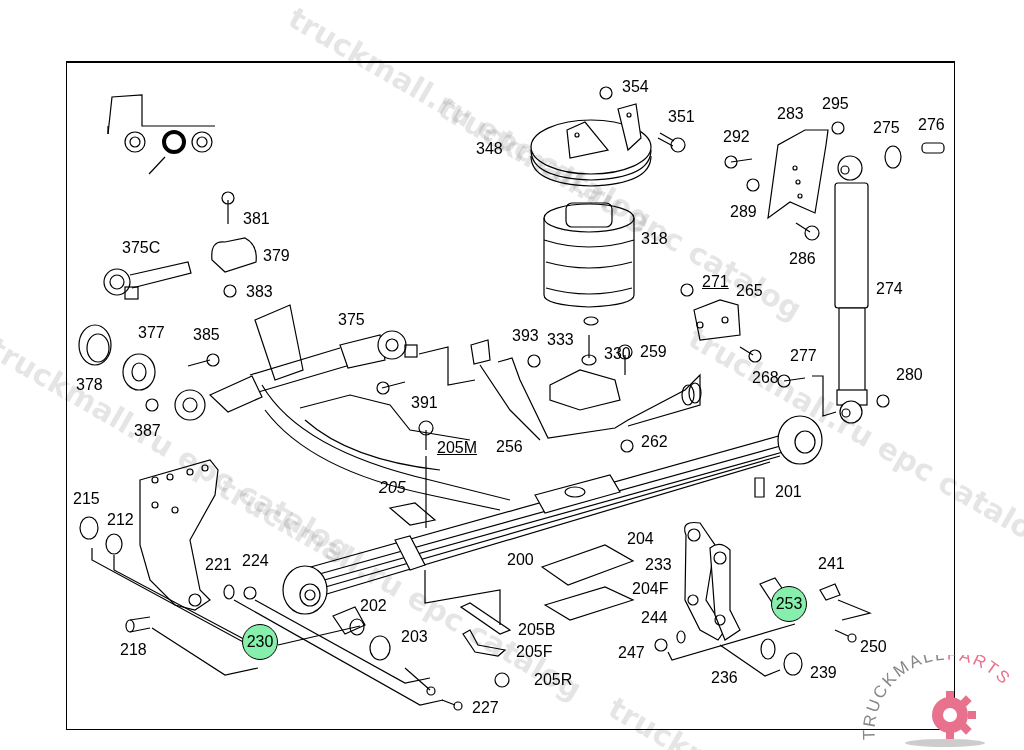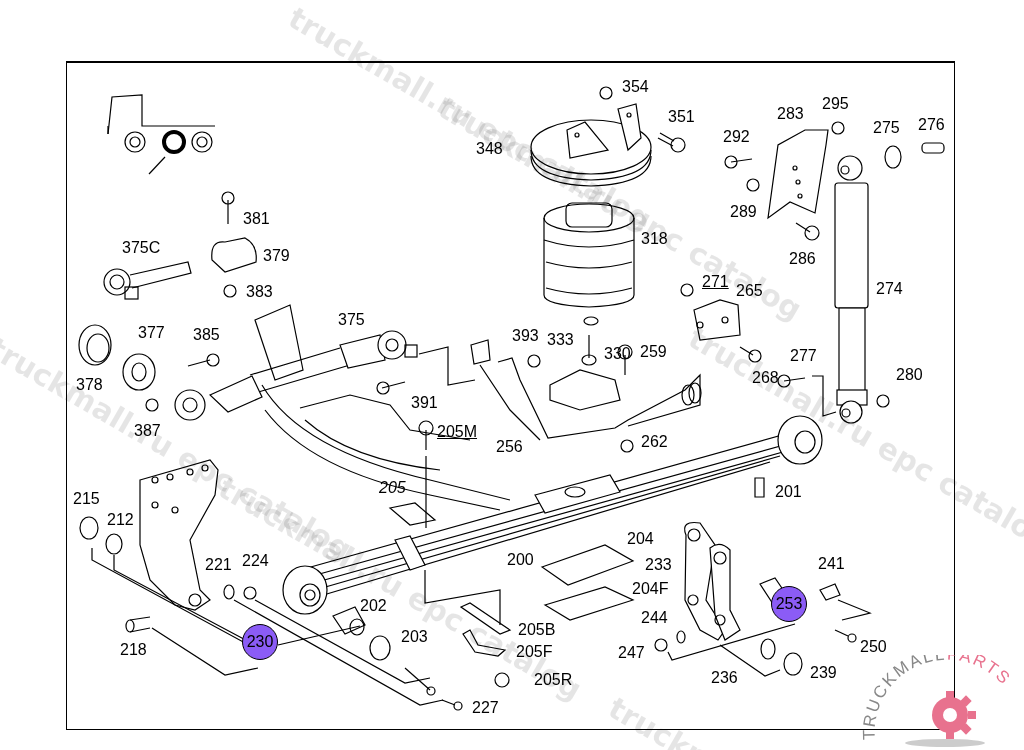--- a/index.html
+++ b/index.html
@@ -4,21 +4,21 @@
 <style>
   html, body { margin:0; padding:0; background:#ffffff; }
   body { width:1024px; height:750px; position:relative; overflow:hidden;
          font-family:"Liberation Sans", sans-serif; }
   #diagram-frame { position:absolute; left:66px; top:61px; width:889px; height:669px;
                    border:1px solid #000; border-top:2px solid #000; box-sizing:border-box; background:#fff; }
   #art { position:absolute; left:0; top:0; width:1024px; height:750px; }
   .lbl { position:absolute; font-family:"Liberation Sans", sans-serif; font-size:16px;
          color:#000; line-height:1; white-space:nowrap; cursor:pointer; }
   .circ { position:absolute; width:36px; height:36px; border:1px solid #000; border-radius:50%;
-          background:#8b5cf6; font-size:16px; display:flex; align-items:center; justify-content:center;
+          background:#86efac; font-size:16px; display:flex; align-items:center; justify-content:center;
           box-sizing:border-box; cursor:pointer; }
   .wm { position:absolute; font-family:"DejaVu Sans", sans-serif; font-size:30px; font-weight:bold;
         color:rgba(0,0,0,0.10); transform-origin:left top; white-space:nowrap; pointer-events:none; }
   #logo { position:absolute; left:855px; top:655px; width:170px; height:95px; }
 </style>
 </head>
 <body>
 
 <div id="diagram-frame"></div>
 
@@ -260,21 +260,21 @@
     <div class="lbl" style="left: 338px; top: 312px;">375</div>
     <div class="lbl" style="left: 138px; top: 325px;">377</div>
     <div class="lbl" style="left: 193px; top: 327px;">385</div>
     <div class="lbl" style="left: 76px; top: 377px;">378</div>
     <div class="lbl" style="left: 134px; top: 423px;">387</div>
     <div class="lbl" style="left: 512px; top: 328px;">393</div>
     <div class="lbl" style="left: 547px; top: 332px;">333</div>
     <div class="lbl" style="left: 604px; top: 318px; margin-top: 28px;">330</div>
     <div class="lbl" style="left: 640px; top: 344px;">259</div>
     <div class="lbl" style="left: 411px; top: 395px;">391</div>
-    <div class="lbl" style="left: 437px; top: 424px; text-decoration: underline;">205M</div>
+    <div class="lbl" style="left: 437px; top: 440px; text-decoration: underline;">205M</div>
     <div class="lbl" style="left: 496px; top: 439px;">256</div>
     <div class="lbl" style="left: 641px; top: 434px;">262</div>
     <div class="lbl" style="left: 379px; top: 480px; font-style: italic;">205</div>
     <div class="lbl" style="left: 775px; top: 484px;">201</div>
     <div class="lbl" style="left: 73px; top: 491px;">215</div>
     <div class="lbl" style="left: 107px; top: 512px;">212</div>
     <div class="lbl" style="left: 627px; top: 531px;">204</div>
     <div class="lbl" style="left: 507px; top: 552px;">200</div>
     <div class="lbl" style="left: 645px; top: 557px;">233</div>
     <div class="lbl" style="left: 205px; top: 557px;">221</div>

